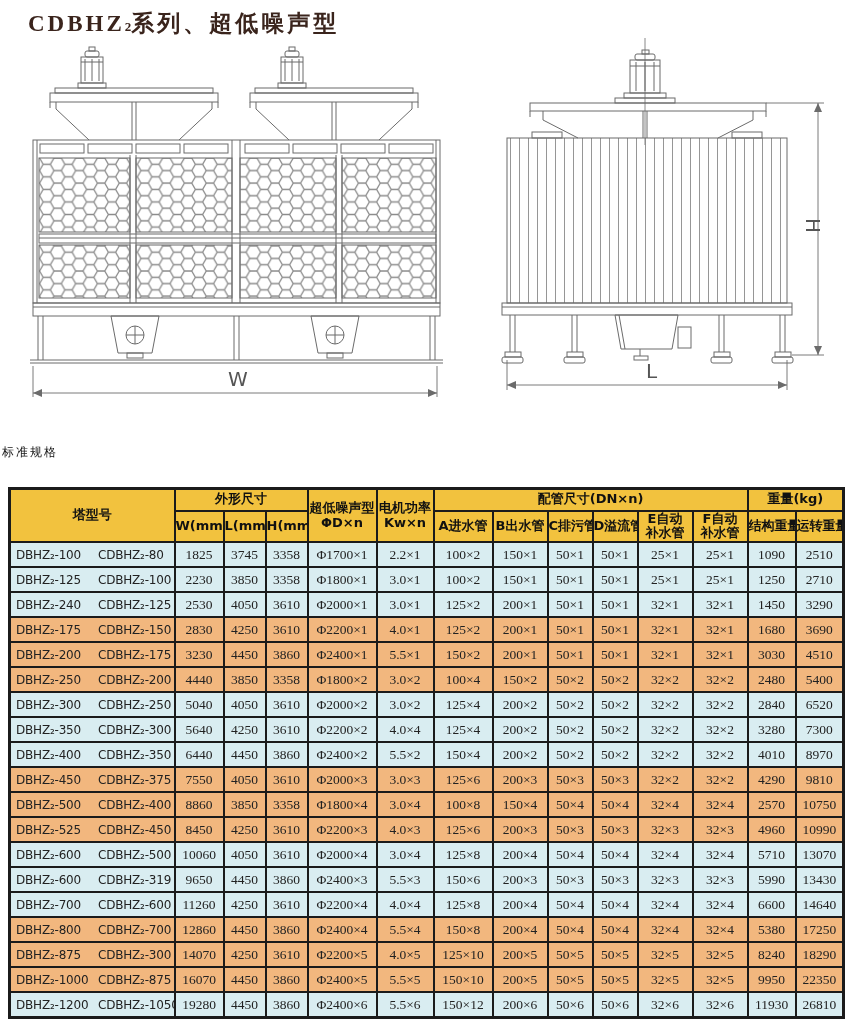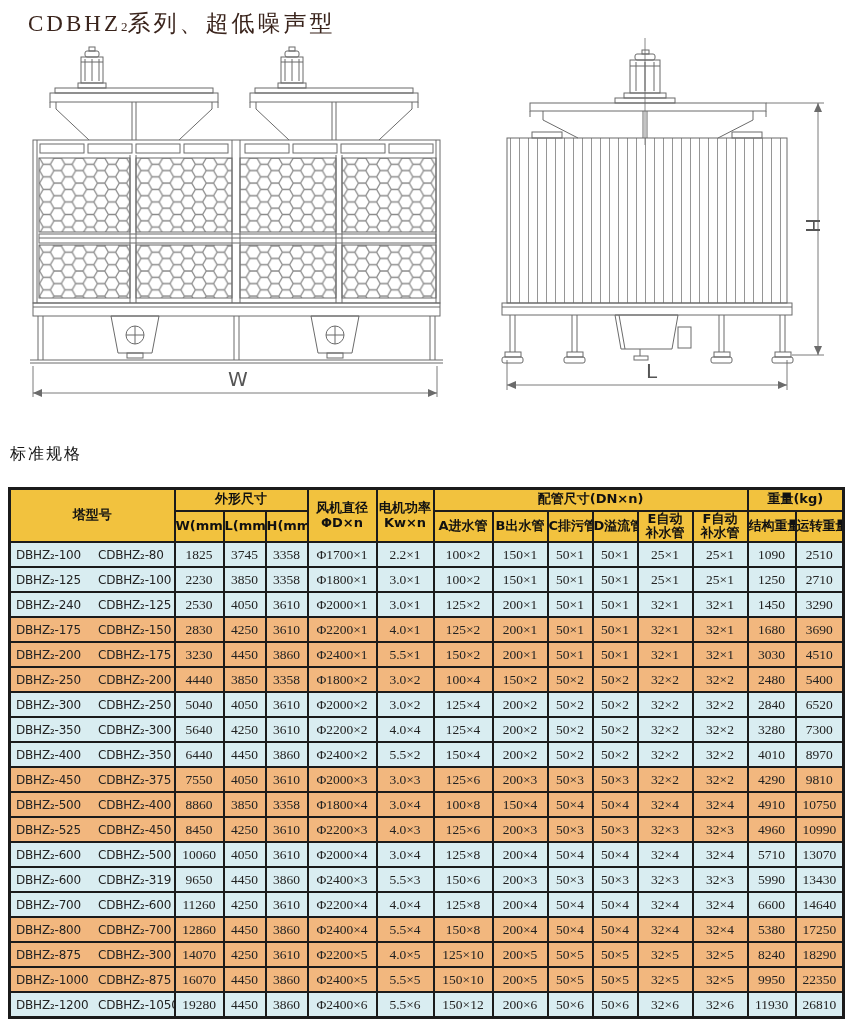--- a/index.html
+++ b/index.html
@@ -12,30 +12,30 @@
   }
   *{box-sizing:border-box;}
   html,body{margin:0;padding:0;}
   body{
     width:850px;height:1031px;position:relative;background:#ffffff;
     font-family:"DejaVu Sans","Liberation Sans",sans-serif;overflow:hidden;
   }
   .page-title{
     position:absolute;left:28px;top:8px;
     font-family:"Liberation Serif","DejaVu Serif",serif;
-    font-weight:normal;font-size:23px;letter-spacing:3px;color:var(--title-c);
+    font-weight:bold;font-size:23px;letter-spacing:3px;color:var(--title-c);
     white-space:nowrap;
   }
   .page-title .tsub{font-size:13px;letter-spacing:0;}
   .drawing{position:absolute;}
   #front-view{left:25px;top:45px;}
   #side-view{left:488px;top:38px;}
   .section-label{
-    position:absolute;left:10px;top:444px;
-    font-size:16px;letter-spacing:2px;color:#161616;
+    position:absolute;left:2px;top:444px;
+    font-size:12px;letter-spacing:2px;color:#161616;
   }
   .table-wrap{position:absolute;left:8px;top:487px;}
   table{
     border-collapse:collapse;table-layout:fixed;width:834px;
     border:3px solid var(--border-c);
   }
   th,td{
     border:2px solid var(--border-c);text-align:center;vertical-align:middle;
     padding:0;overflow:hidden;white-space:nowrap;
   }
@@ -239,21 +239,21 @@
         <col style="width:55px">
         <col style="width:55px">
       <col style="width:48px">
         <col style="width:48px">
     </colgroup>
     <thead>
       <tr class="h1">
         <th rowspan="2">塔型号</th>
         <th colspan="3">外形尺寸</th>
         <th rowspan="2" class="two-line">
-          <span>风机直径</span>
+          <span>超低噪声型</span>
           <span>ΦD×n</span>
         </th>
         <th rowspan="2" class="two-line">
           <span>电机功率</span>
           <span>Kw×n</span>
         </th>
         <th colspan="6">配管尺寸(DN×n)</th>
         <th colspan="2">重量(kg)</th>
       </tr>
       <tr class="h2">
@@ -443,21 +443,21 @@
           <td>3850</td>
           <td>3358</td>
           <td>Φ1800×4</td>
           <td>3.0×4</td>
           <td>100×8</td>
           <td>150×4</td>
           <td>50×4</td>
           <td>50×4</td>
           <td>32×4</td>
           <td>32×4</td>
-          <td>4910</td>
+          <td>2570</td>
           <td>10750</td>
         </tr>
         <tr class="band-tan">
           <td class="model-cell"><span class="m1">DBHZ₂-525</span><span class="m2">CDBHZ₂-450</span></td>
           <td>8450</td>
           <td>4250</td>
           <td>3610</td>
           <td>Φ2200×3</td>
           <td>4.0×3</td>
           <td>125×6</td>

